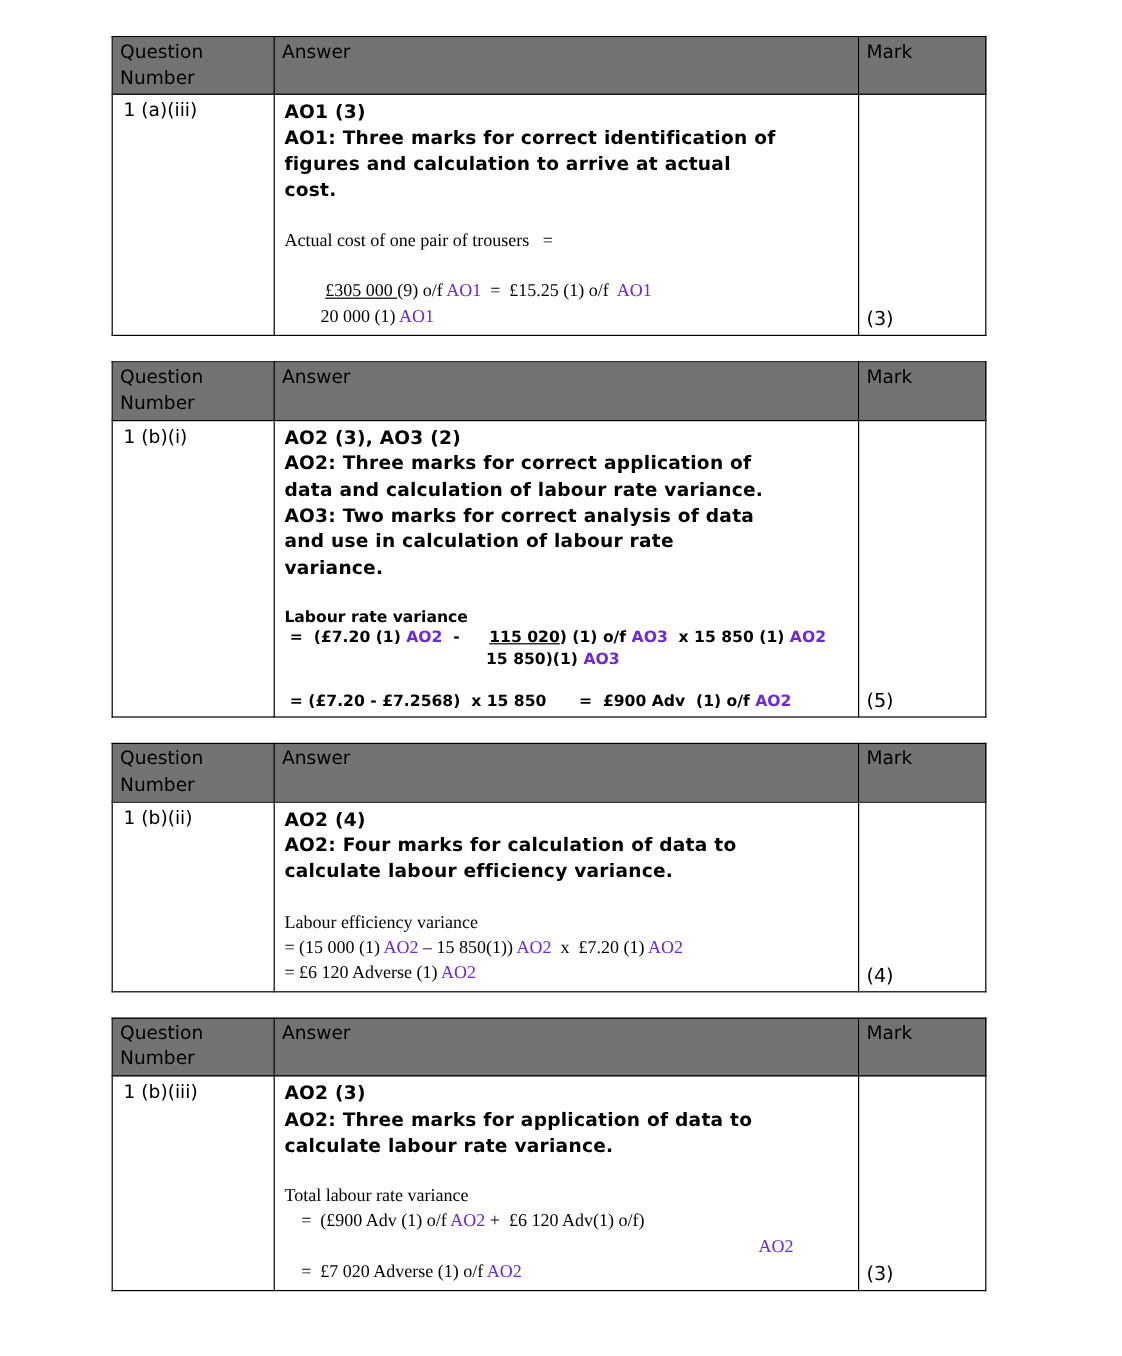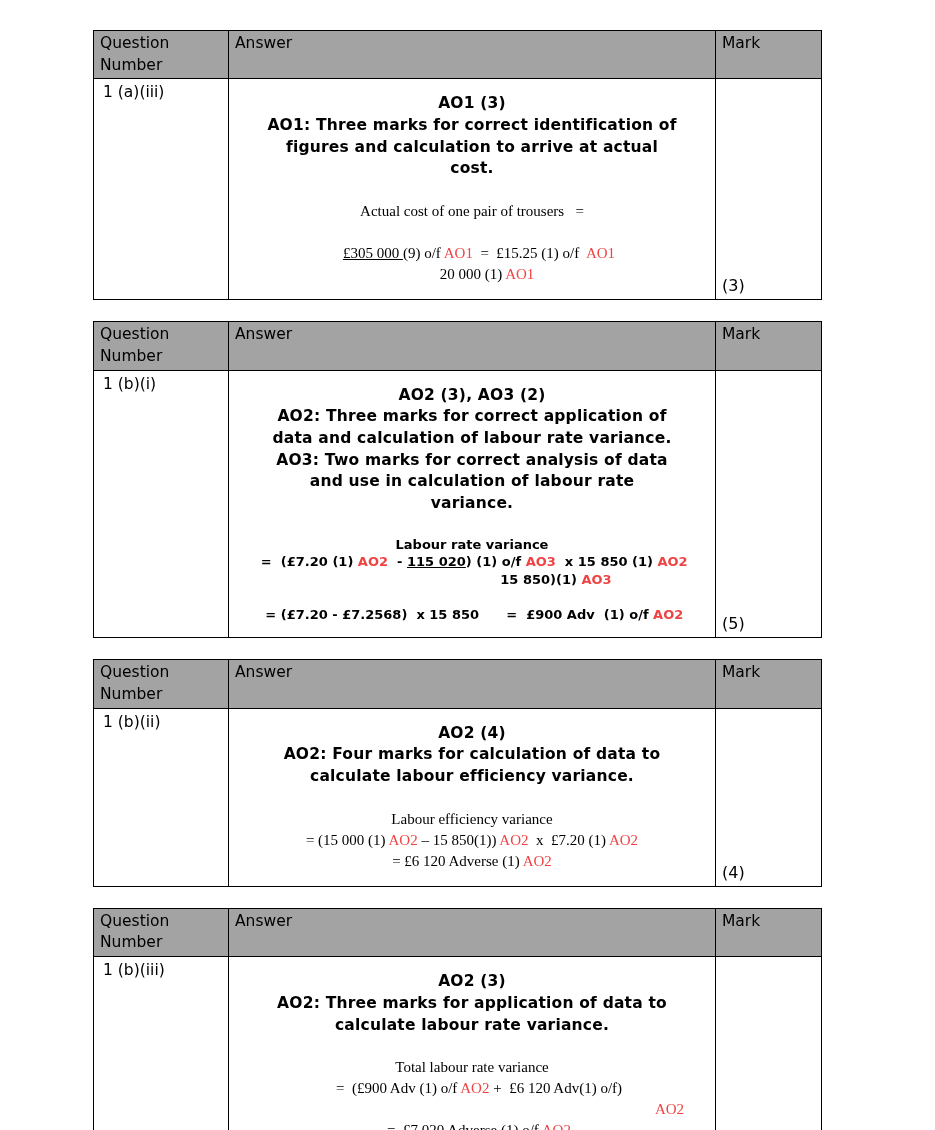--- a/index.html
+++ b/index.html
@@ -19,50 +19,49 @@
     border-collapse: collapse;
     width: 728px;
     table-layout: fixed;
     margin-bottom: 21px;
   }
   col.c-q { width: 135px; }
   col.c-a { width: 487px; }
   col.c-m { width: 106px; }
   th, td { border: 1.5px solid #000; }
   th {
-    background: #a3a3a3;
+    background: #737373;
     text-align: left;
     vertical-align: top;
     font-weight: normal;
     font-size: 15.5px;
     line-height: 1.4;
     padding: 2px 6px;
     height: 46px;
   }
   td.qcell {
     vertical-align: top;
     padding: 4px 4px 2px 9px;
     font-size: 15.5px;
   }
   td.acell {
     vertical-align: top;
-    padding: 14px 8px;
-    text-align: center;
+    padding: 4px 8px;
   }
   td.mcell {
     vertical-align: bottom;
     padding: 2px 6px 4px 6px;
     font-size: 16px;
   }
   .line { white-space: pre-wrap; line-height: 1.4; min-height: 1em; }
   .line.b { font-weight: bold; font-size: 15.5px; letter-spacing: 0.2px; }
   .line.n { font-size: 15px; font-family: Liberation Serif, serif; }
   .line.sm { font-size: 13px; line-height: 1.35; font-weight: bold; }
-  .red { color: #ef4444; }
-  .ul { text-decoration: underline; }
+  .red { color: #6d28d9; }
+  .ul { text-decoration: underline; margin-left: 20px; }
   .ind1 { padding-left: 14px; }
   .ind2 { padding-left: 30px; }
   .indFrac { padding-left: 168px; }
   .indAO { padding-left: 395px; }
 </style>
 </head>
 <body>
 
 <div class="doc">
 

